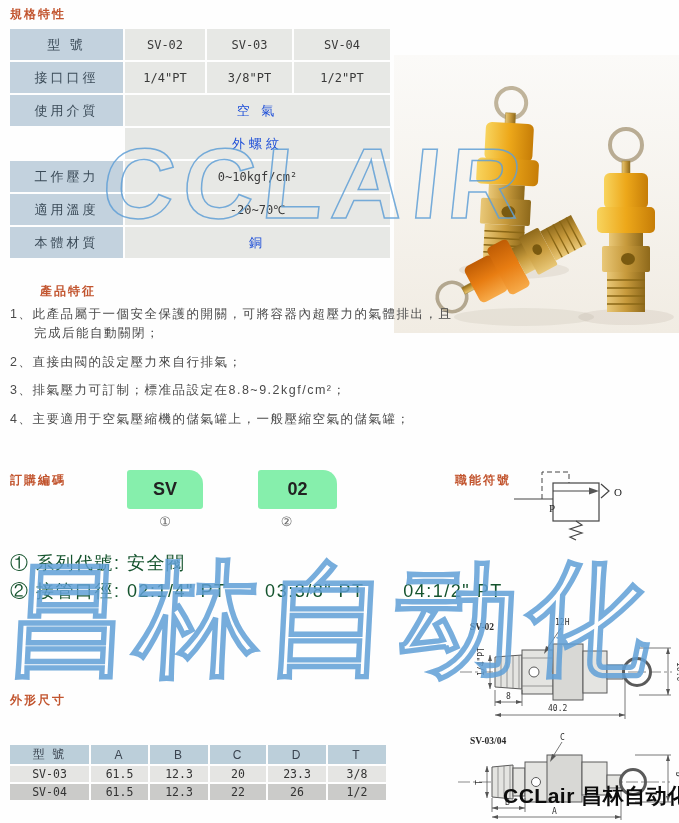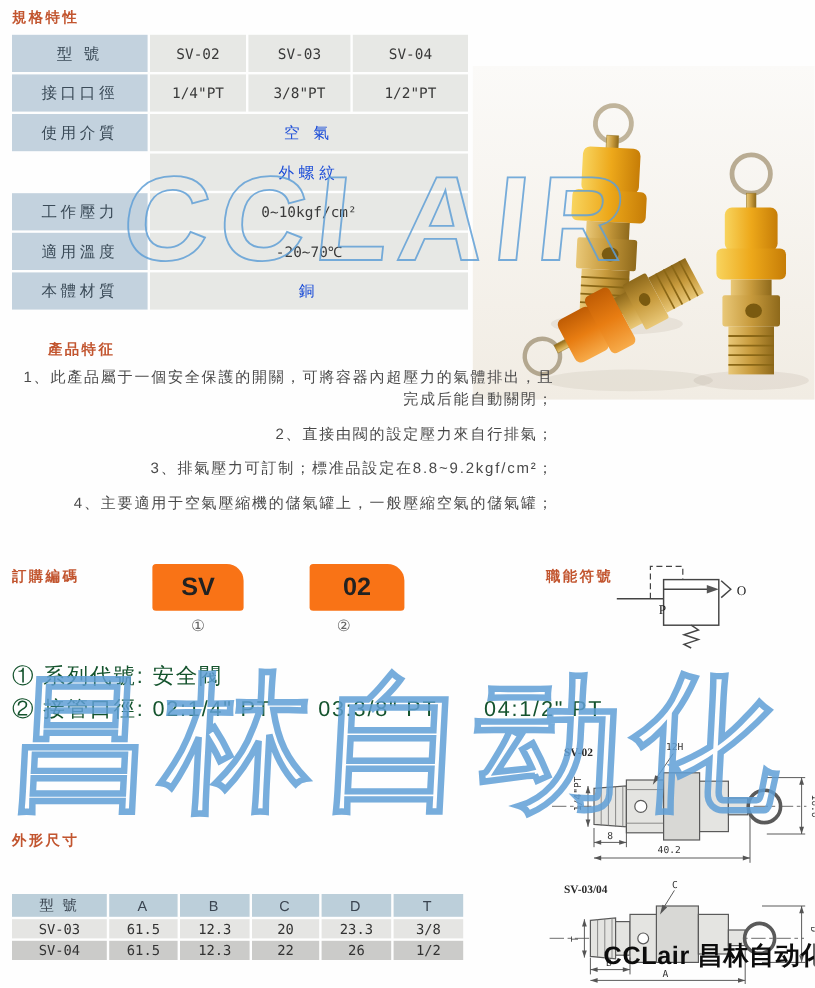--- a/index.html
+++ b/index.html
@@ -22,26 +22,26 @@
 
   
   .wm{position:absolute;font-weight:bold;color:transparent;pointer-events:none;z-index:6;
       -webkit-text-stroke:1.5px rgba(95,159,214,0.85);white-space:nowrap;}
   .wm1{left:103px;top:126px;font-size:100px;letter-spacing:8px;transform:skewX(-6deg);}
   .wm2{left:6px;top:538px;font-size:124px;letter-spacing:6px;transform:skewX(-3deg);}
 
   
   .features{position:absolute;left:10px;top:305px;width:452px;}
   .feat-item{font-size:12.5px;color:#4a4a4a;letter-spacing:1.5px;line-height:1.55;
-    margin-bottom:9px;padding-left:24px;text-indent:-24px;text-align:right;}
-
-  
-  .code-box{position:absolute;top:470px;height:39px;background:#f97316;
+    margin-bottom:9px;padding-left:24px;text-indent:-24px;}
+
+  
+  .code-box{position:absolute;top:470px;height:39px;background:#86efac;
     border-radius:3px 14px 3px 3px;display:flex;align-items:center;justify-content:center;
-    font-size:21px;font-weight:bold;color:#222;}
+    font-size:18px;font-weight:bold;color:#222;}
   .code-sv{left:127px;width:76px;}
   .code-02{left:258px;width:79px;}
   .code-marker{position:absolute;top:514px;font-size:13px;color:#666;text-align:center;}
   .mk1{left:127px;width:76px;} .mk2{left:247px;width:79px;}
   .order-note{position:absolute;left:10px;font-size:18px;color:#14532d;
     letter-spacing:1.5px;white-space:pre;}
   .note1{top:551px;} .note2{top:579px;}
 
   
   .dim-table{position:absolute;left:10px;top:745px;display:grid;

